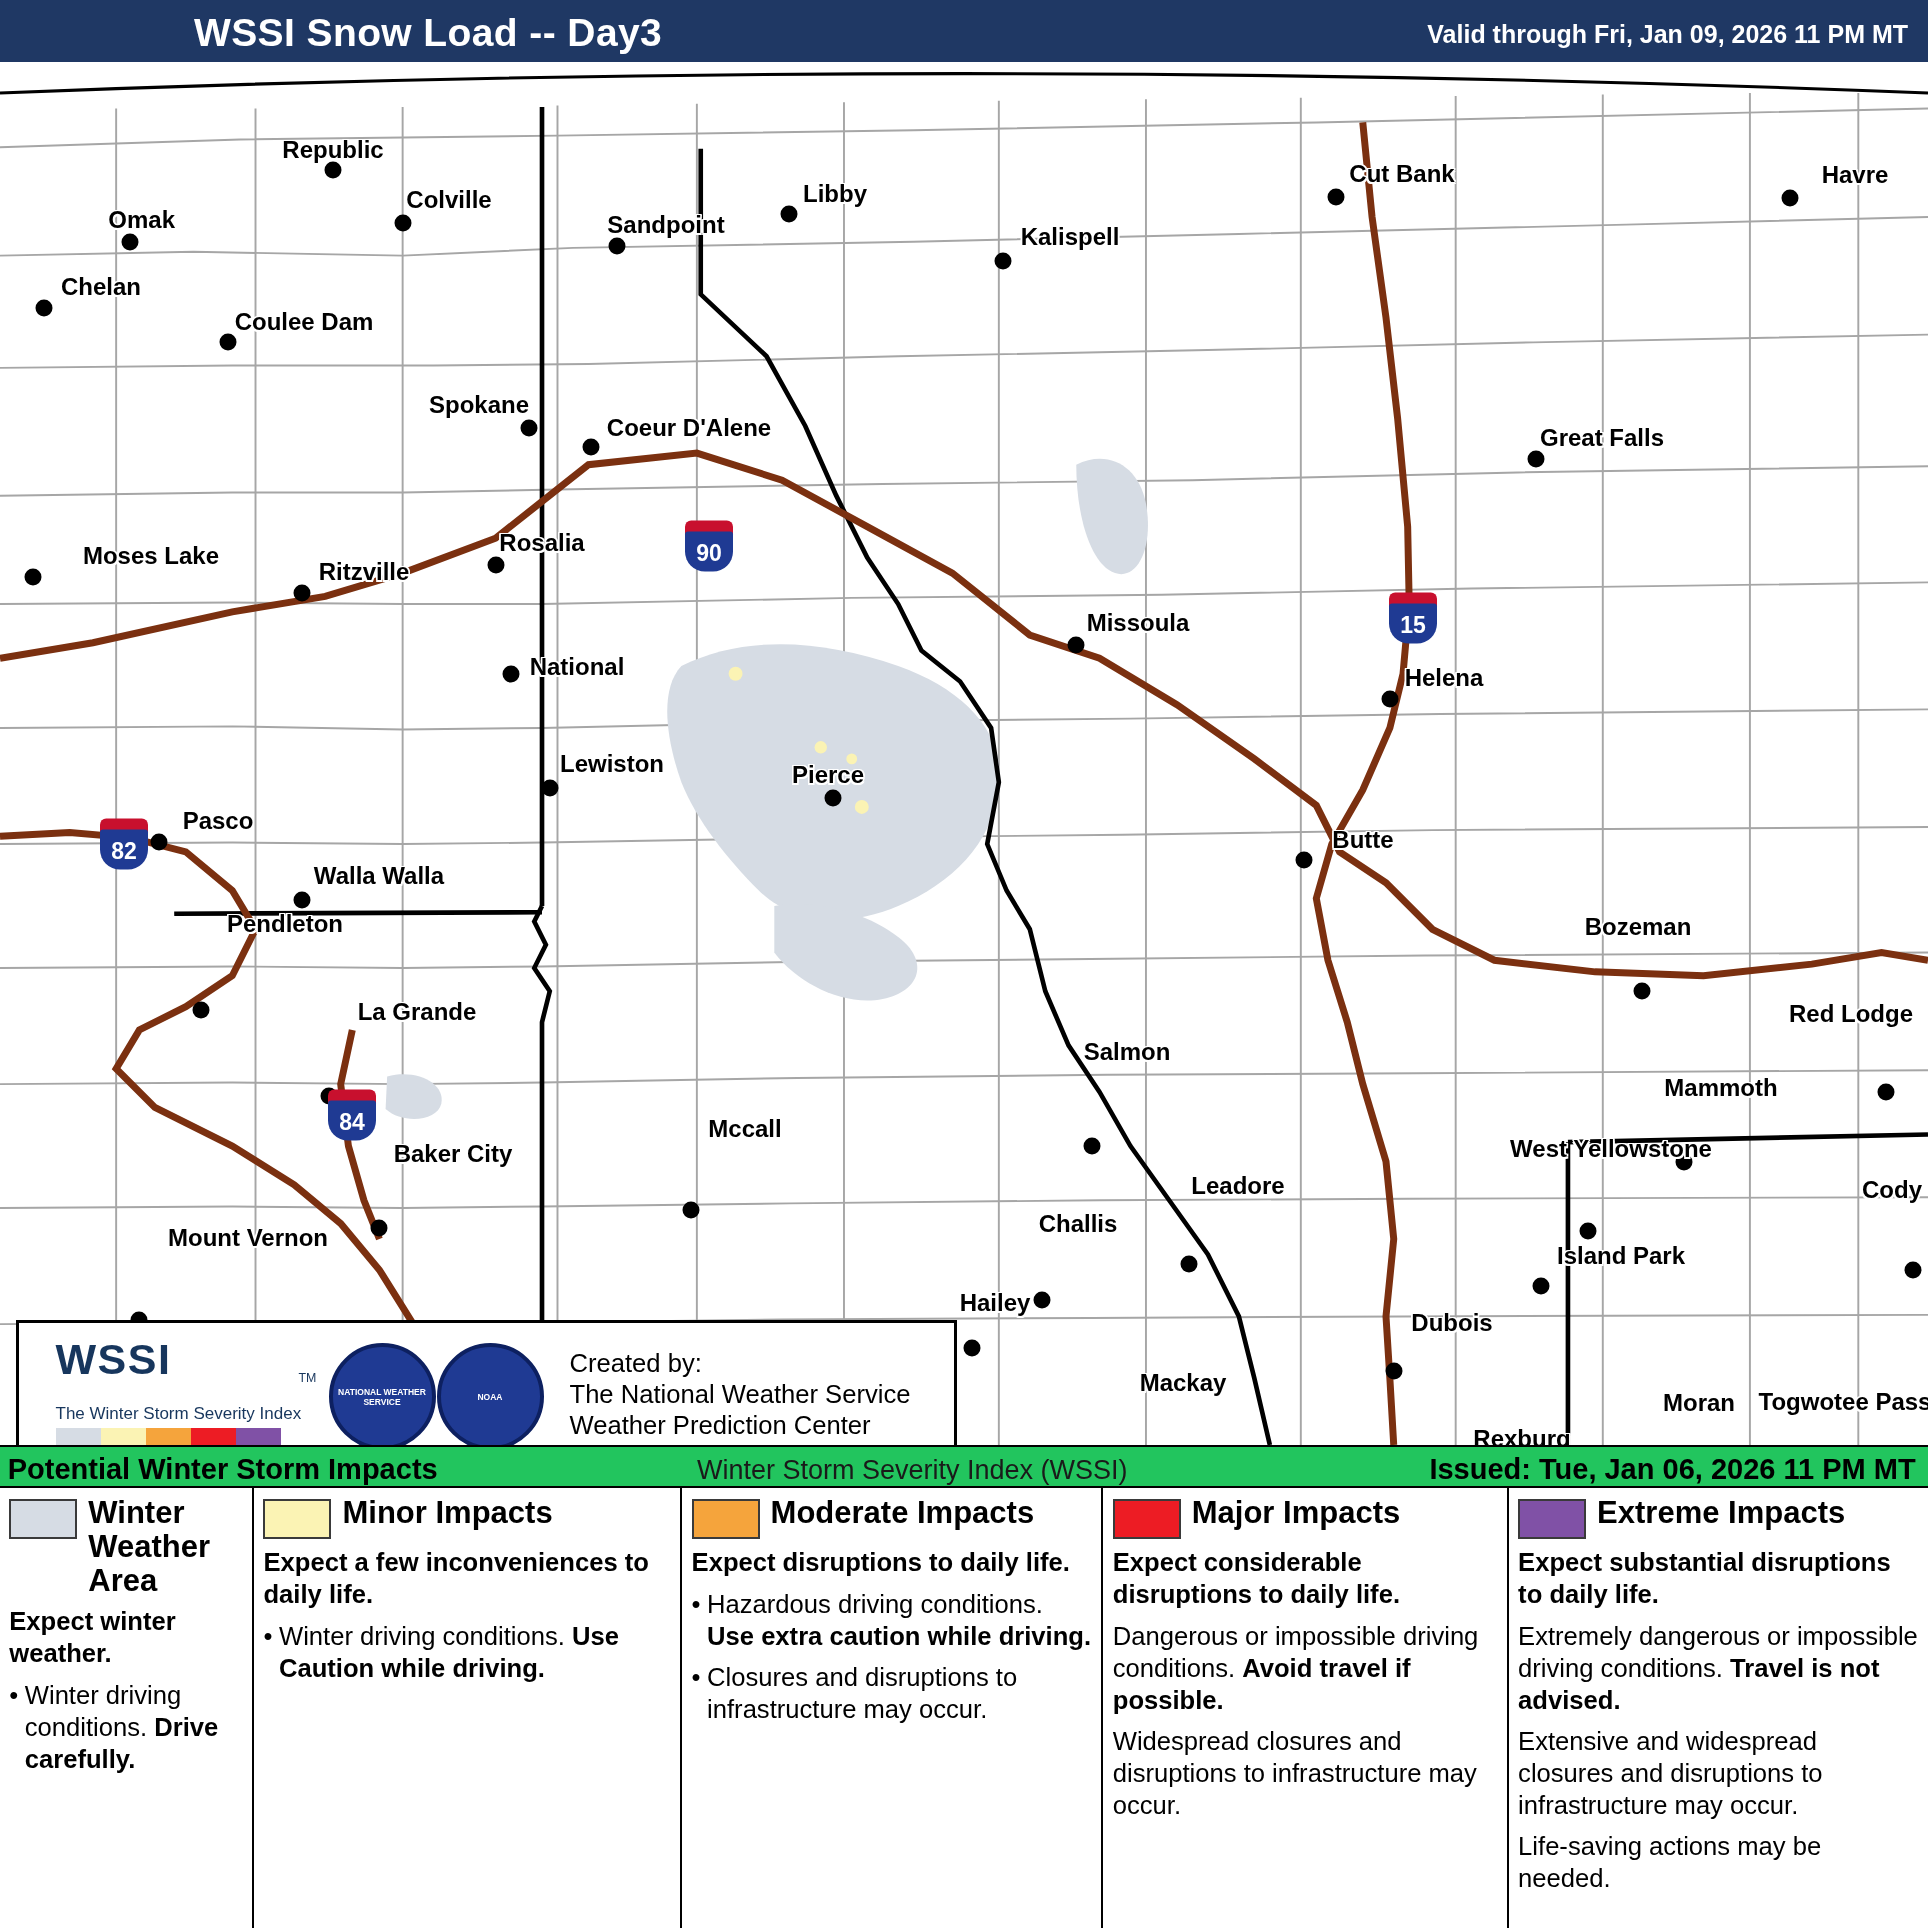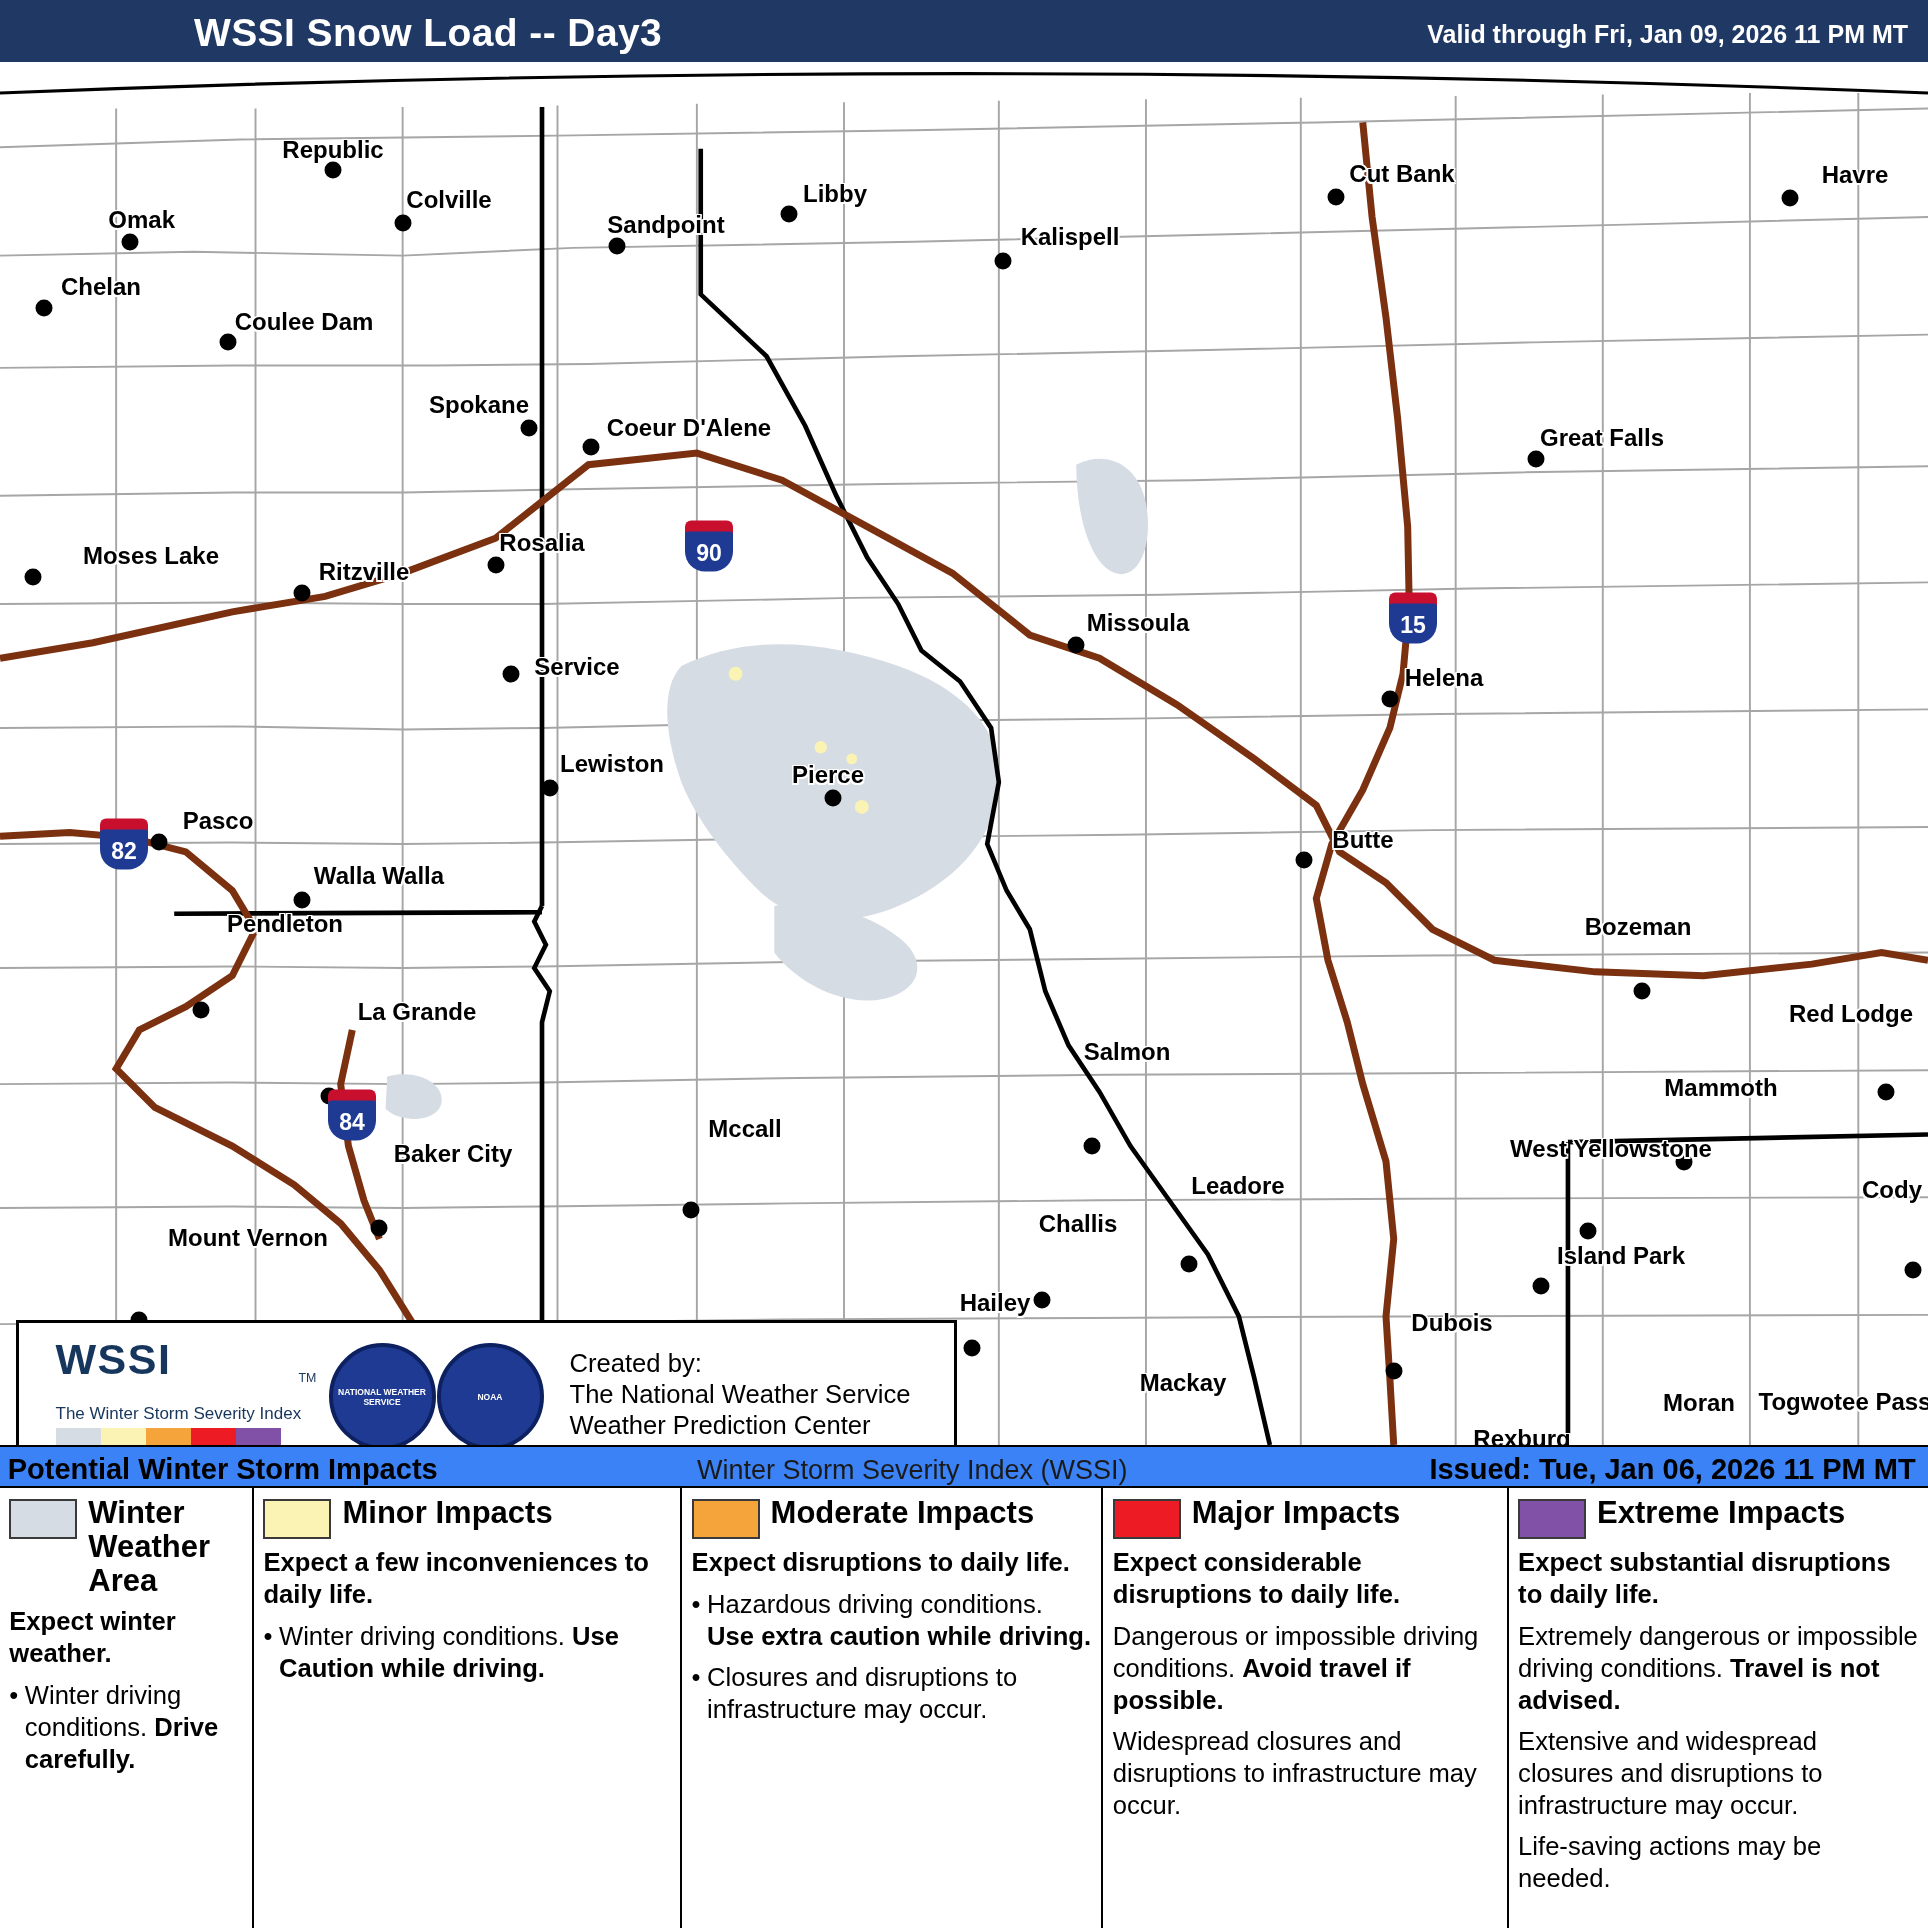--- a/index.html
+++ b/index.html
@@ -88,21 +88,21 @@
   .noaaseal{left:418px;background:#1f3a93;border:4.6px solid #0d2060;}
   .sealtxt{
     position:absolute;left:0;top:0;width:100%;height:100%;
     color:#fff;font-size:8.5px;font-weight:bold;text-align:center;
     display:flex;align-items:center;justify-content:center;
   }
 
   
   .graybar{
     position:absolute;left:0;top:1445px;width:1928px;height:43px;
-    background:#3b82f6;border-top:2.3px solid #000;border-bottom:2.3px solid #000;
+    background:#22c55e;border-top:2.3px solid #000;border-bottom:2.3px solid #000;
     box-sizing:border-box;
   }
   .graybar .left{position:absolute;left:7.7px;top:6.2px;font-size:29px;font-weight:bold;color:#000;}
   .graybar .center{position:absolute;left:697px;top:7.7px;font-size:27px;color:#1a1a1a;}
   .graybar .right{position:absolute;right:12.4px;top:6.2px;font-size:29px;font-weight:bold;color:#000;}
 
   
   .legend{
     position:absolute;left:0;top:1488px;width:1928px;height:440px;
     display:flex;background:#ffffff;
@@ -252,21 +252,21 @@
         <div class="city-label c" style="left: 151px; top: 480px;">Moses Lake</div>
         <div class="city-dot" style="left: 302px; top: 531px;"></div>
         <div class="city-label c" style="left: 364px; top: 496px;">Ritzville</div>
         <div class="city-dot" style="left: 496px; top: 503px;"></div>
         <div class="city-label c" style="left: 542px; top: 467px;">Rosalia</div>
         <div class="city-dot" style="left: 1076px; top: 583px;"></div>
         <div class="city-label c" style="left: 1138px; top: 547px;">Missoula</div>
         <div class="city-dot" style="left: 1390px; top: 637px;"></div>
         <div class="city-label c" style="left: 1444px; top: 602px;">Helena</div>
         <div class="city-dot" style="left: 511px; top: 612px;"></div>
-        <div class="city-label c" style="left: 577px; top: 591px;">Service</div>
+        <div class="city-label c" style="left: 577px; top: 591px;">National</div>
         <div class="city-dot" style="left: 550px; top: 726px;"></div>
         <div class="city-label c" style="left: 612px; top: 688px;">Lewiston</div>
         <div class="city-dot" style="left: 833px; top: 736px;"></div>
         <div class="city-label c" style="left: 808px; top: 699px; padding-left: 40px;">Pierce</div>
         <div class="city-dot" style="left: 159px; top: 780px;"></div>
         <div class="city-label c" style="left: 218px; top: 745px;">Pasco</div>
         <div class="city-dot" style="left: 302px; top: 838px;"></div>
         <div class="city-label c" style="left: 379px; top: 800px;">Walla Walla</div>
         <div class="city-dot" style="left: 1304px; top: 798px;"></div>
         <div class="city-label c" style="left: 1363px; top: 764px;">Butte</div>

